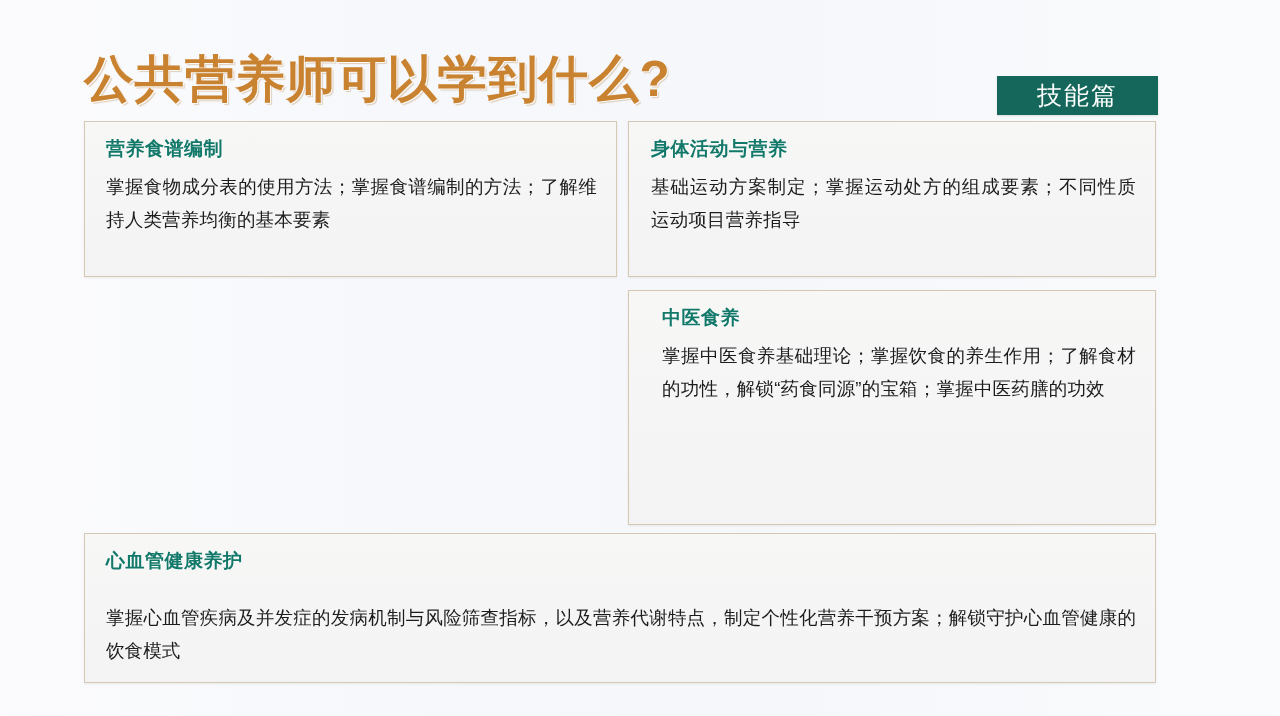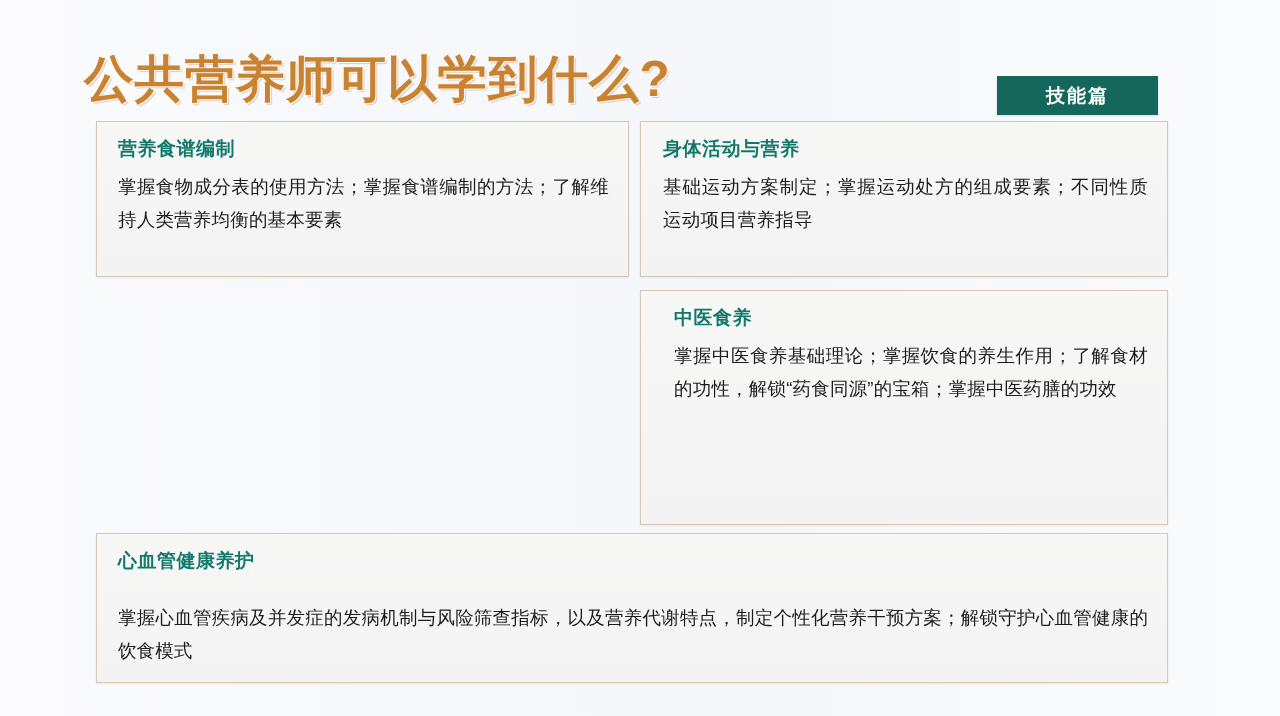--- a/index.html
+++ b/index.html
@@ -49,34 +49,34 @@
   }
 
   .section-badge {
     position: absolute;
     left: 997px;
     top: 50px;
     width: 161px;
     height: 39px;
     background: #14675a;
     color: #ffffff;
-    font-size: 19px;
-    font-weight: 700;
+    font-size: 25px;
+    font-weight: 400;
     letter-spacing: 2px;
     display: flex;
     align-items: center;
     justify-content: center;
     box-sizing: border-box;
     box-shadow: 0 1px 2px rgba(0,0,0,0.12);
   }
 
   
   .cards {
     position: absolute;
-    left: 96px;
+    left: 84px;
     top: 121px;
     width: 952px;
     height: 562px;
   }
 
   .card {
     position: absolute;
     box-sizing: border-box;
     background: linear-gradient(to bottom, #f7f7f6 0%, #f4f5f4 55%, #f2f3f2 100%);
     border: 1px solid #d6c9b4;

